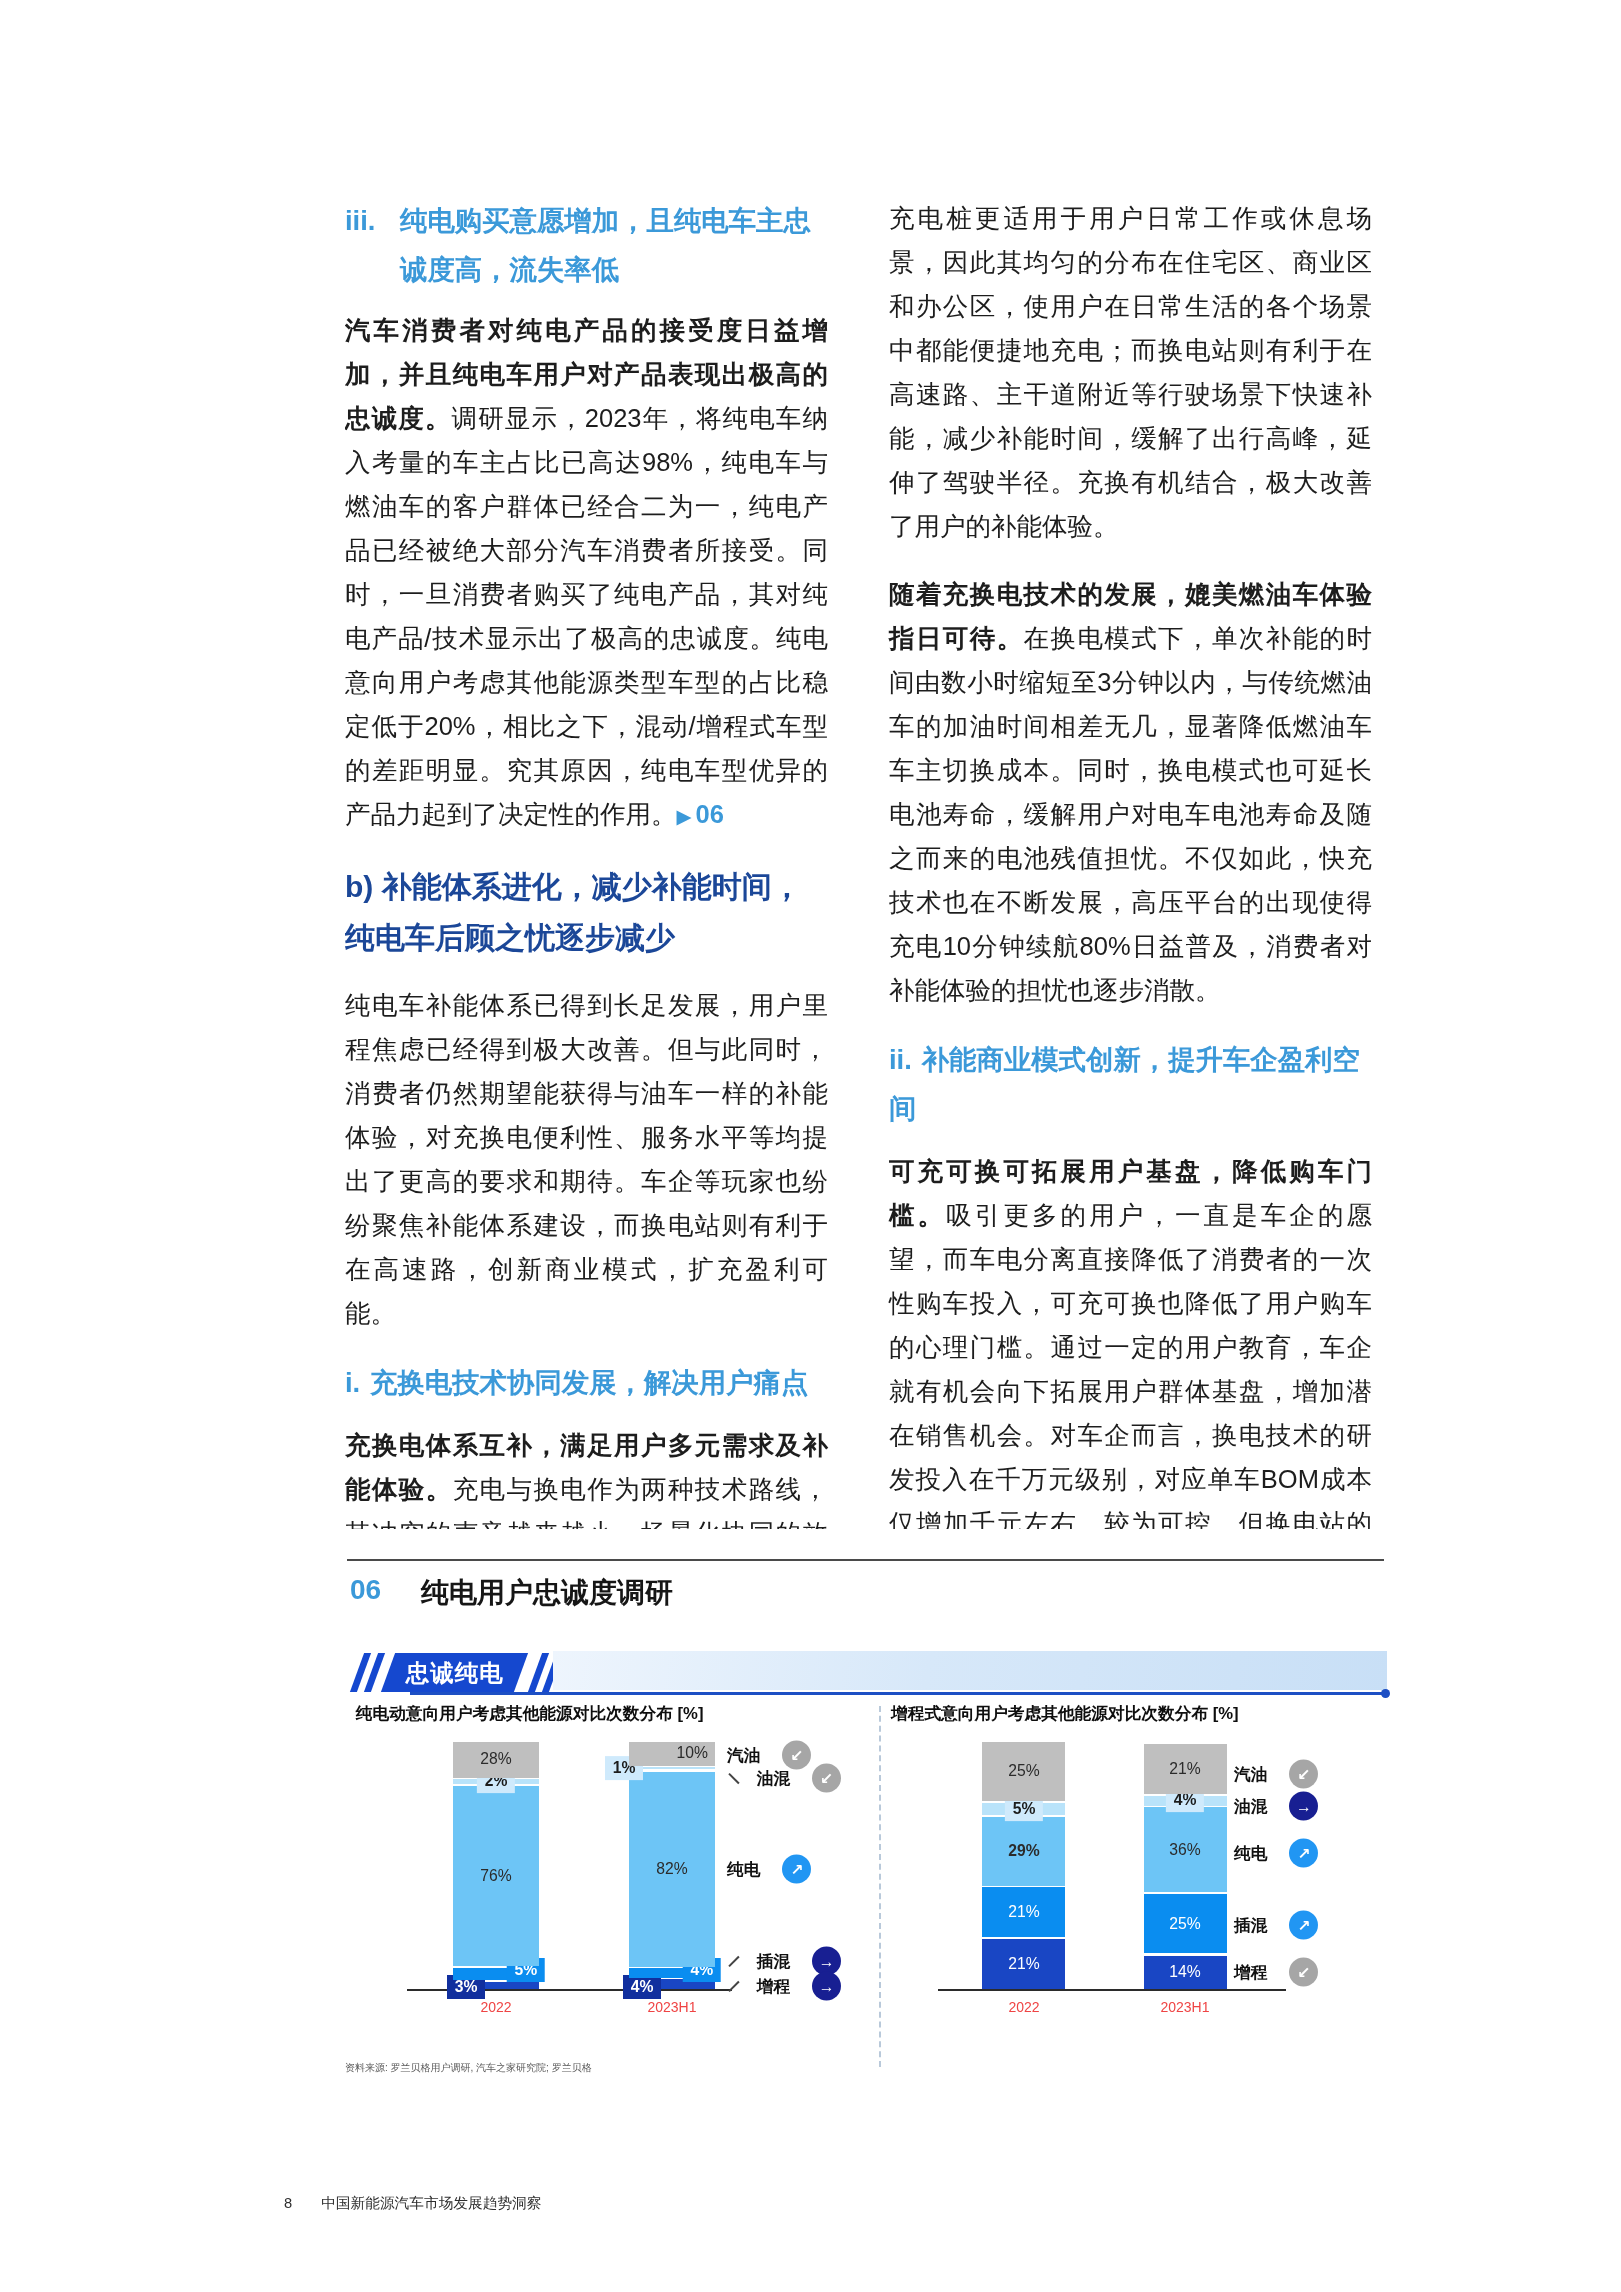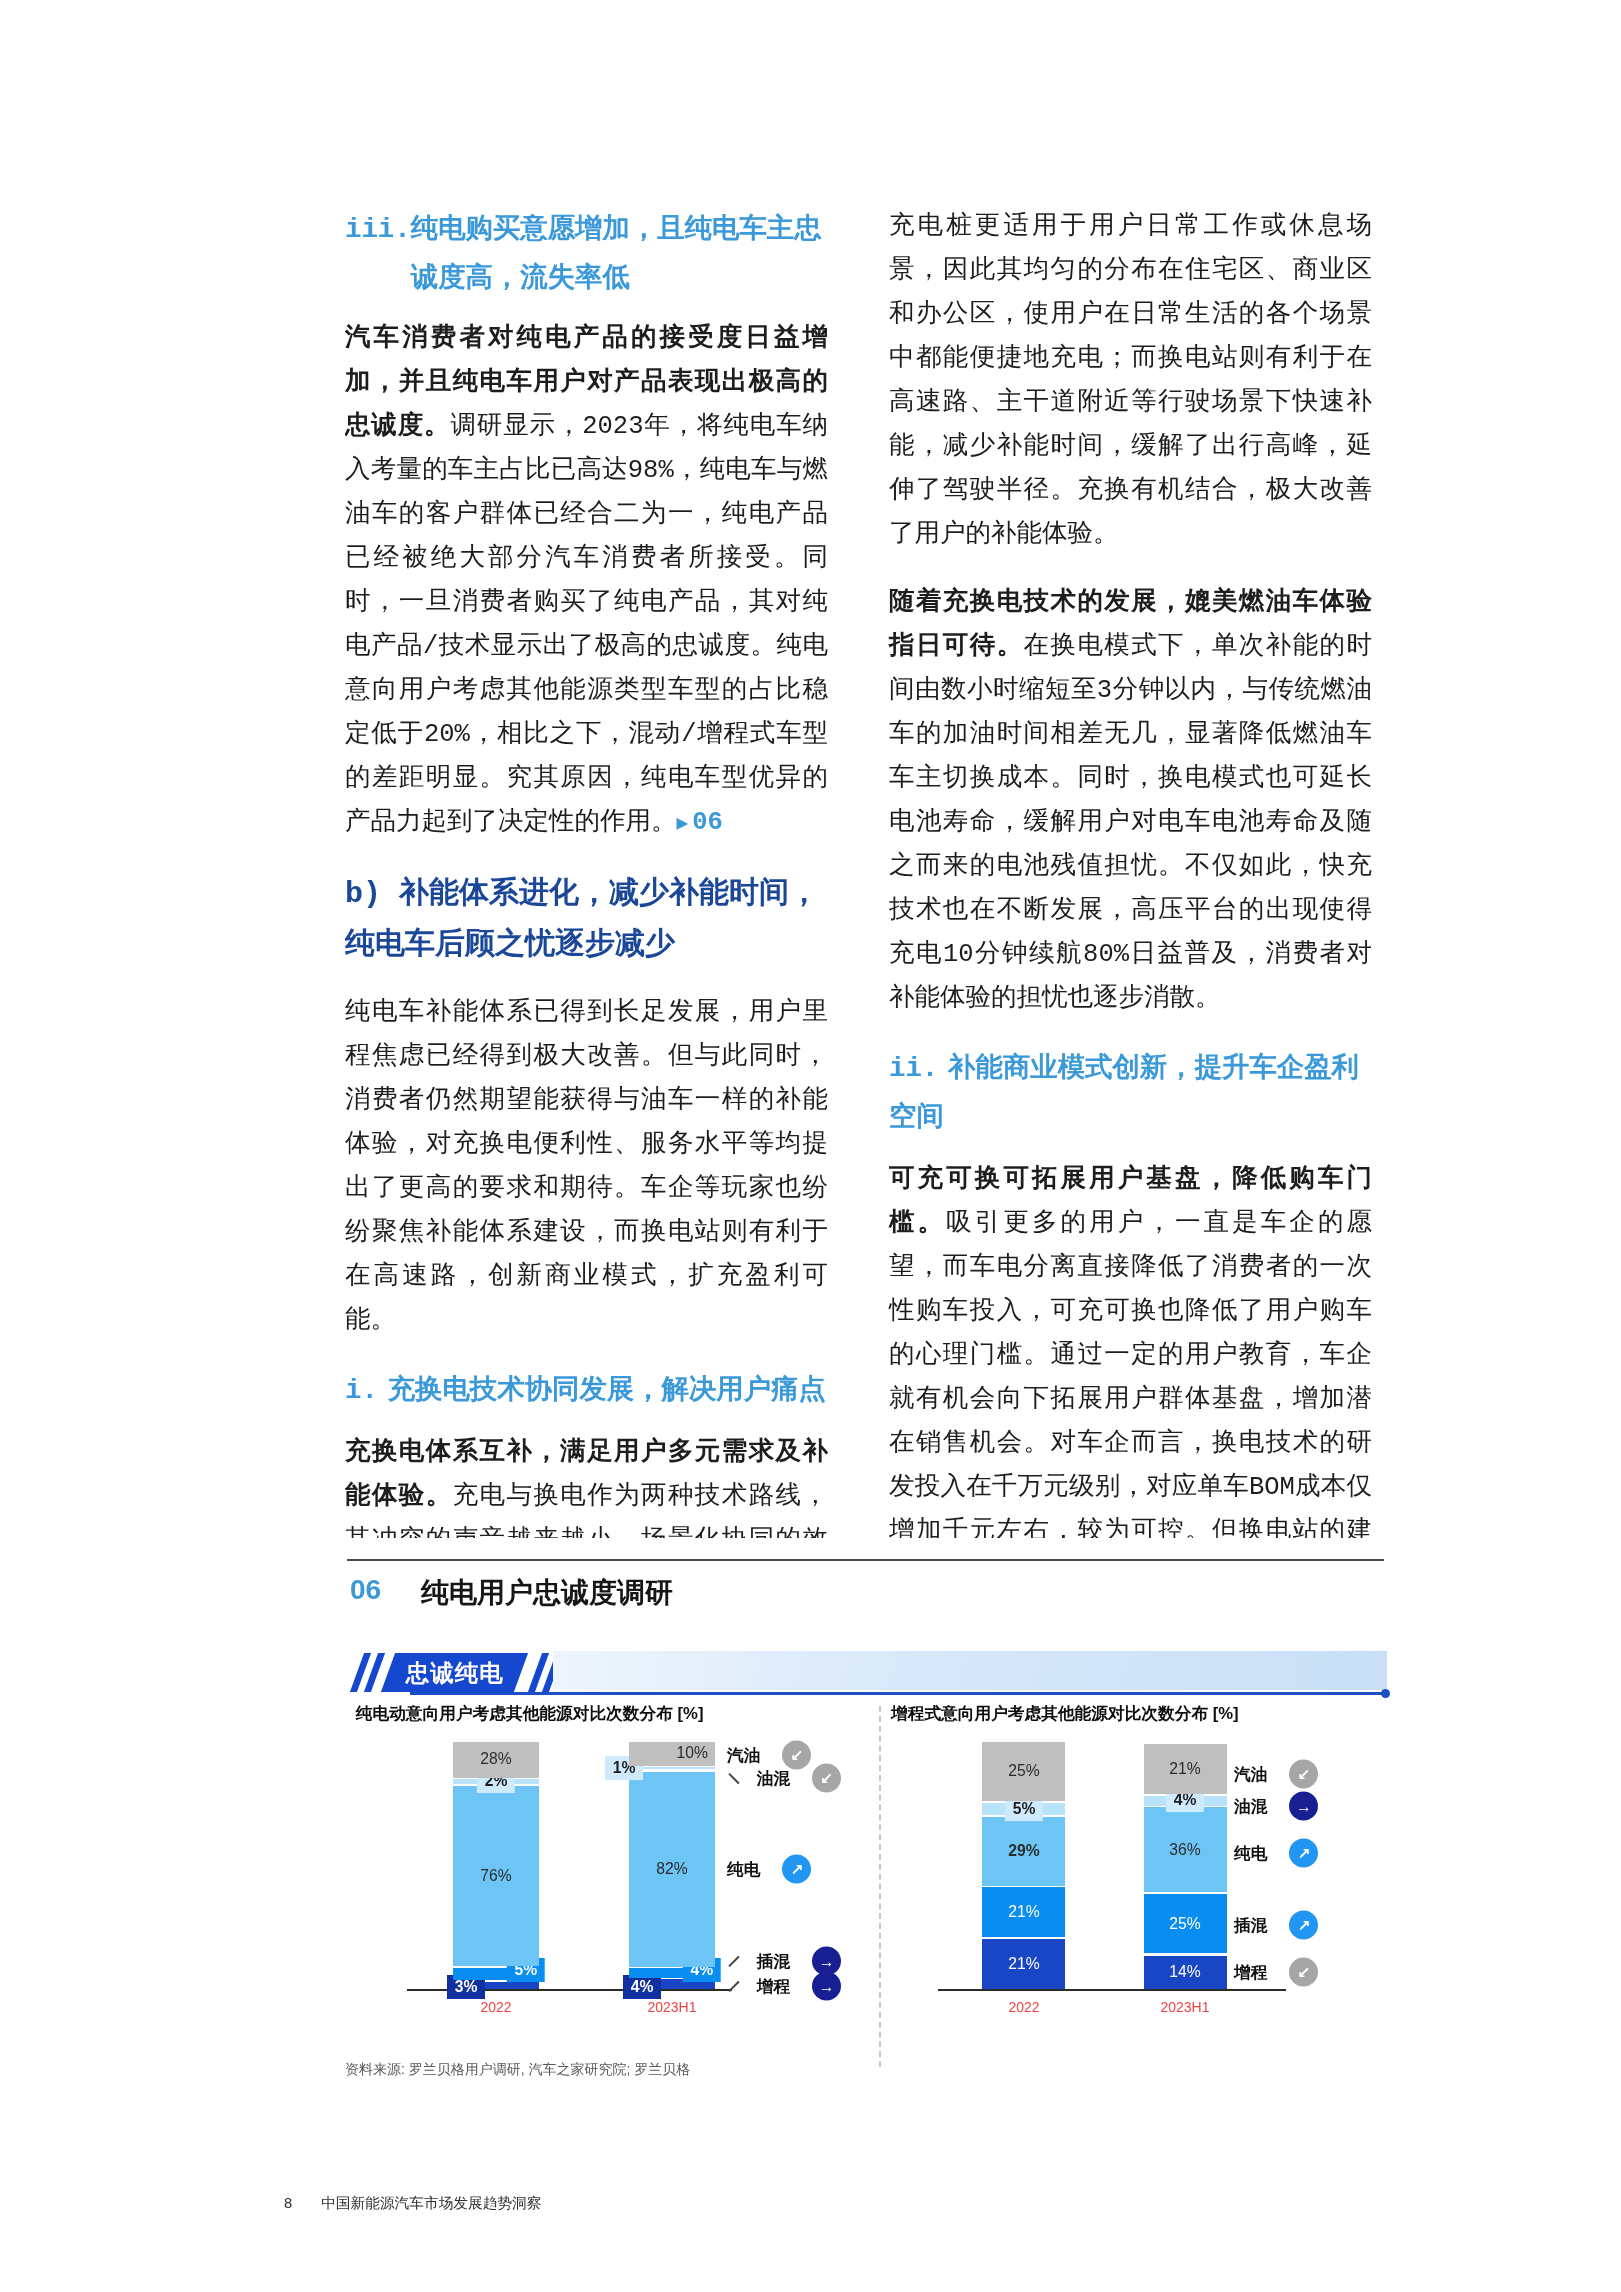--- a/index.html
+++ b/index.html
@@ -1,20 +1,20 @@
 <!DOCTYPE html>
 <html><head>
 <meta charset="utf-8">
 <style>
   html,body{margin:0;padding:0;background:#888;}
   .page{position:relative;width:1621px;height:2293px;background:#ffffff;overflow:hidden;
         font-family:"Liberation Sans","DejaVu Sans",sans-serif;color:#1d1d1d;}
   
-  .columns{position:absolute;left:345px;top:205px;width:1027px;height:1333px;
-           display:flex;gap:61px;overflow:hidden;font-family:Liberation Mono, monospace;}
+  .columns{position:absolute;left:345px;top:196px;width:1027px;height:1333px;
+           display:flex;gap:61px;overflow:hidden;}
   .col{width:483px;}
   .col p.body{font-size:25.5px;line-height:44px;text-align:justify;margin:0 0 23.5px 0;}
   .lead{font-weight:700;}
   .h-light{color:#3b99d9;font-weight:700;font-size:27.4px;line-height:49px;margin:0 0 13.7px 0;}
   .h-light.hang{display:flex;}
   .h-light.hang .mk{flex:0 0 55px;}
   .h-light.single{margin:21.6px 0 15.7px 0;}
   .h-light.single .mk{margin-right:9.8px;}
   .h-dark{color:#1b4798;font-weight:700;font-size:30px;line-height:51px;margin:15.7px 0 19.6px 0;}
   .ref{color:#3b99d9;font-weight:700;white-space:nowrap;}
@@ -50,21 +50,21 @@
   .blab.pc{transform:translate(-50%,-50%);}
   .blab.pl{transform:translate(0,-50%);}
   .blab.ar{transform:translate(-100%,0);}
   .lg-item{position:absolute;transform:translateY(-50%);display:flex;align-items:center;gap:22px;}
   .lg-label{font-size:16.7px;font-weight:700;color:#111;white-space:nowrap;}
   .lg-icon{width:29px;height:29px;border-radius:50%;color:#fff;display:flex;align-items:center;
            justify-content:center;font-size:15.7px;font-weight:700;line-height:1;}
   .conn{width:13.7px;height:2px;background:#444;margin-right:-5.9px;}
   .conn.bs{transform:rotate(45deg);}
   .conn.fs{transform:rotate(-45deg);}
-  .source{position:absolute;left:0;top:520px;font-size:14px;color:#595959;}
+  .source{position:absolute;left:0;top:520px;font-size:10px;color:#595959;}
   
   .footer{position:absolute;left:284px;top:2194px;display:flex;gap:29px;align-items:baseline;
           font-size:14.7px;color:#2e2e2e;}
 </style>
 </head>
 <body>
 
 <div class="page">
 
   <div class="columns">

